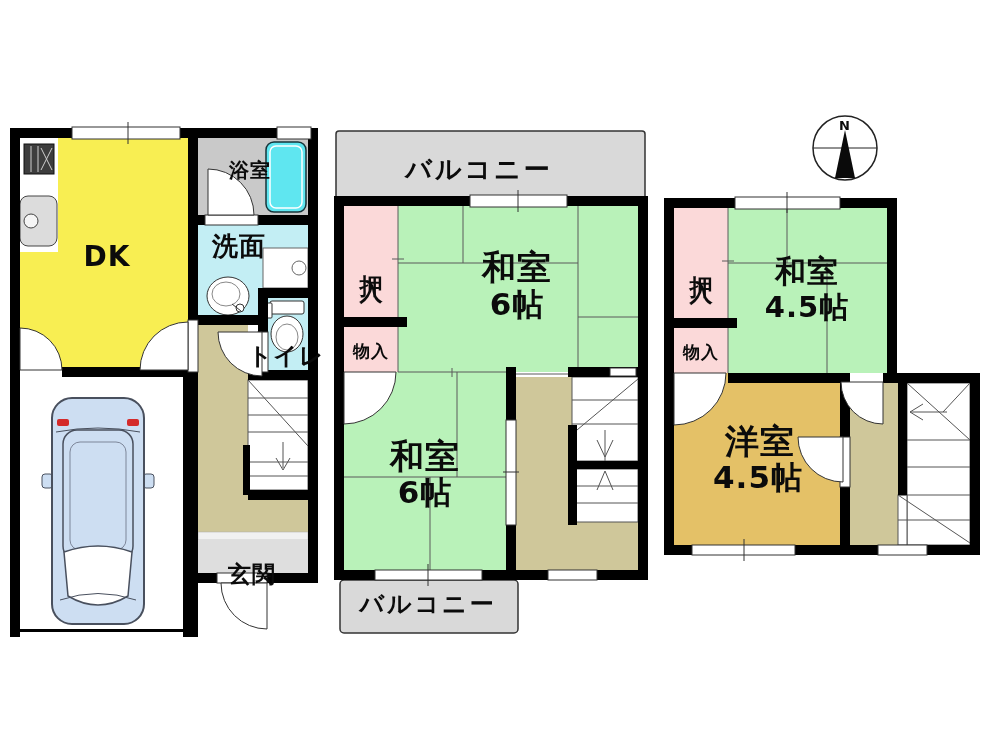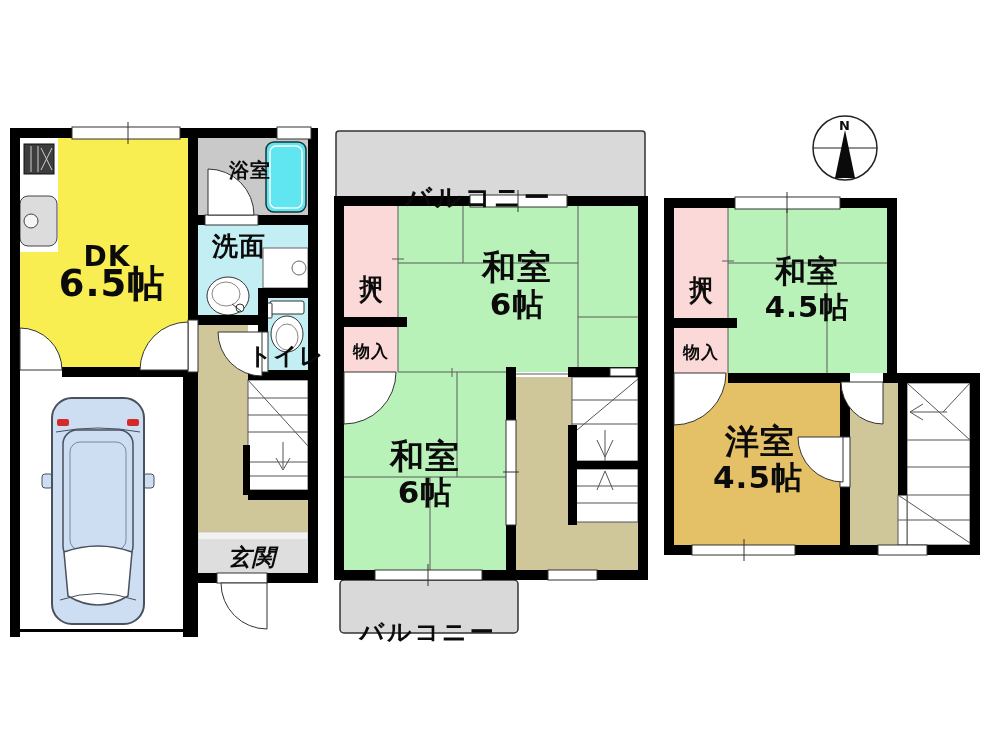--- a/index.html
+++ b/index.html
@@ -2,21 +2,21 @@
 <html><head>
 <meta charset="utf-8">
 <style>
   html,body{margin:0;padding:0;background:#fff;}
   #plan{position:relative;width:1000px;height:750px;background:#ffffff;overflow:hidden;
         font-family:"DejaVu Sans","Liberation Sans",sans-serif;}
   #plan svg{position:absolute;left:0;top:0;}
   .label{position:absolute;transform:translate(-50%,-50%);color:#0b0b0b;font-weight:600;
          line-height:1;white-space:nowrap;letter-spacing:1px;}
   .label.vert{writing-mode:vertical-rl;text-orientation:upright;letter-spacing:4px;}
-  .label.wide{letter-spacing:3px;margin-top:28px;}
+  .label.wide{letter-spacing:3px;}
 </style>
 </head>
 <body>
 
 <div id="plan">
 <svg width="1000" height="750" viewBox="0 0 1000 750">
 
   <g>
 
     <rect x="20" y="138" width="168" height="229" fill="#f8ee52"></rect>
@@ -250,25 +250,24 @@
   </g>
 
   <g>
     <circle cx="845" cy="148" r="32" fill="#ffffff" stroke="#222" stroke-width="1.5"></circle>
     <line x1="813" y1="148" x2="877" y2="148" stroke="#222"></line>
     <polygon points="845,130 835,178 855,178" fill="#0a0a0a"></polygon>
   </g>
 </svg>
 
   <div class="label" style="left:107px;top:257px;font-size:28px;">DK</div>
-  <div class="label" style="left:112px;top:283px;font-size:37px;">6.5帖</div>
   <div class="label" style="left:250px;top:170px;font-size:20px;">浴室</div>
   <div class="label" style="left:239px;top:246px;font-size:26px;">洗面</div>
   <div class="label" style="left:286px;top:356px;font-size:24px;">トイレ</div>
-  <div class="label" style="left:252px;top:557px;font-size:23px;font-style:italic;">玄関</div>
+  <div class="label" style="left:252px;top:574px;font-size:23px;">玄関</div>
 
   <div class="label wide" style="left:479px;top:169px;font-size:26px;">バルコニー</div>
   <div class="label vert" style="left:371px;top:261px;font-size:23px;">押入</div>
   <div class="label" style="left:371px;top:351px;font-size:17px;">物入</div>
   <div class="label" style="left:517px;top:267px;font-size:34px;">和室</div>
   <div class="label" style="left:517px;top:304px;font-size:31px;">6帖</div>
   <div class="label" style="left:425px;top:456px;font-size:34px;">和室</div>
   <div class="label" style="left:425px;top:492px;font-size:31px;">6帖</div>
   <div class="label wide" style="left:428px;top:604px;font-size:24px;">バルコニー</div>
 

